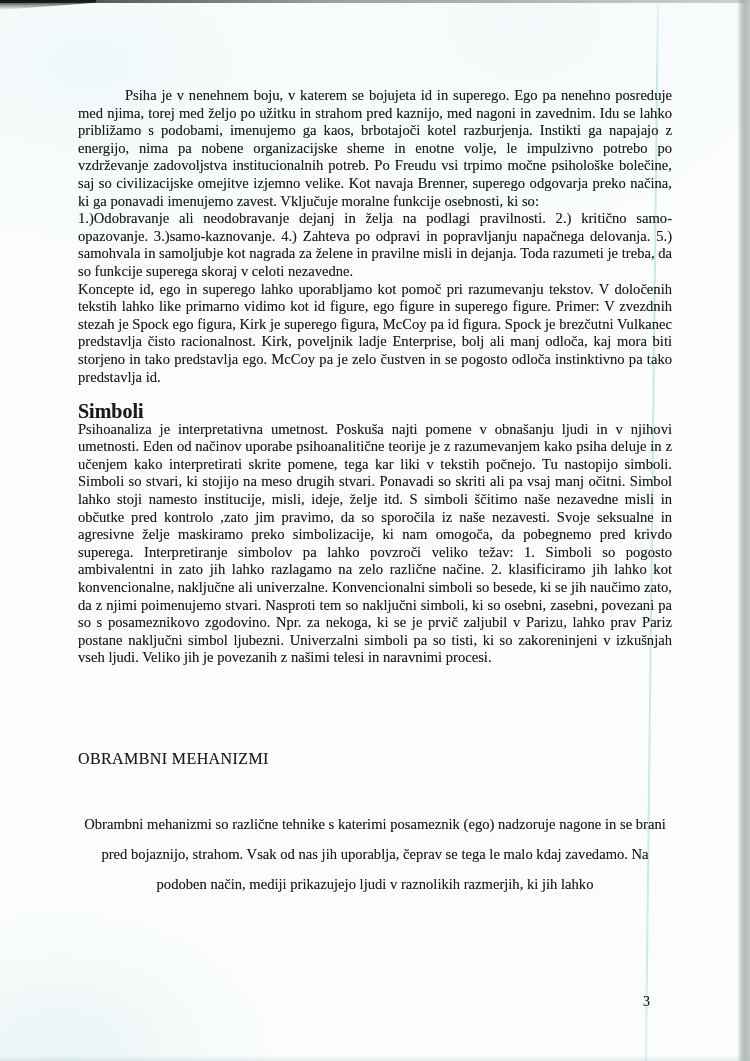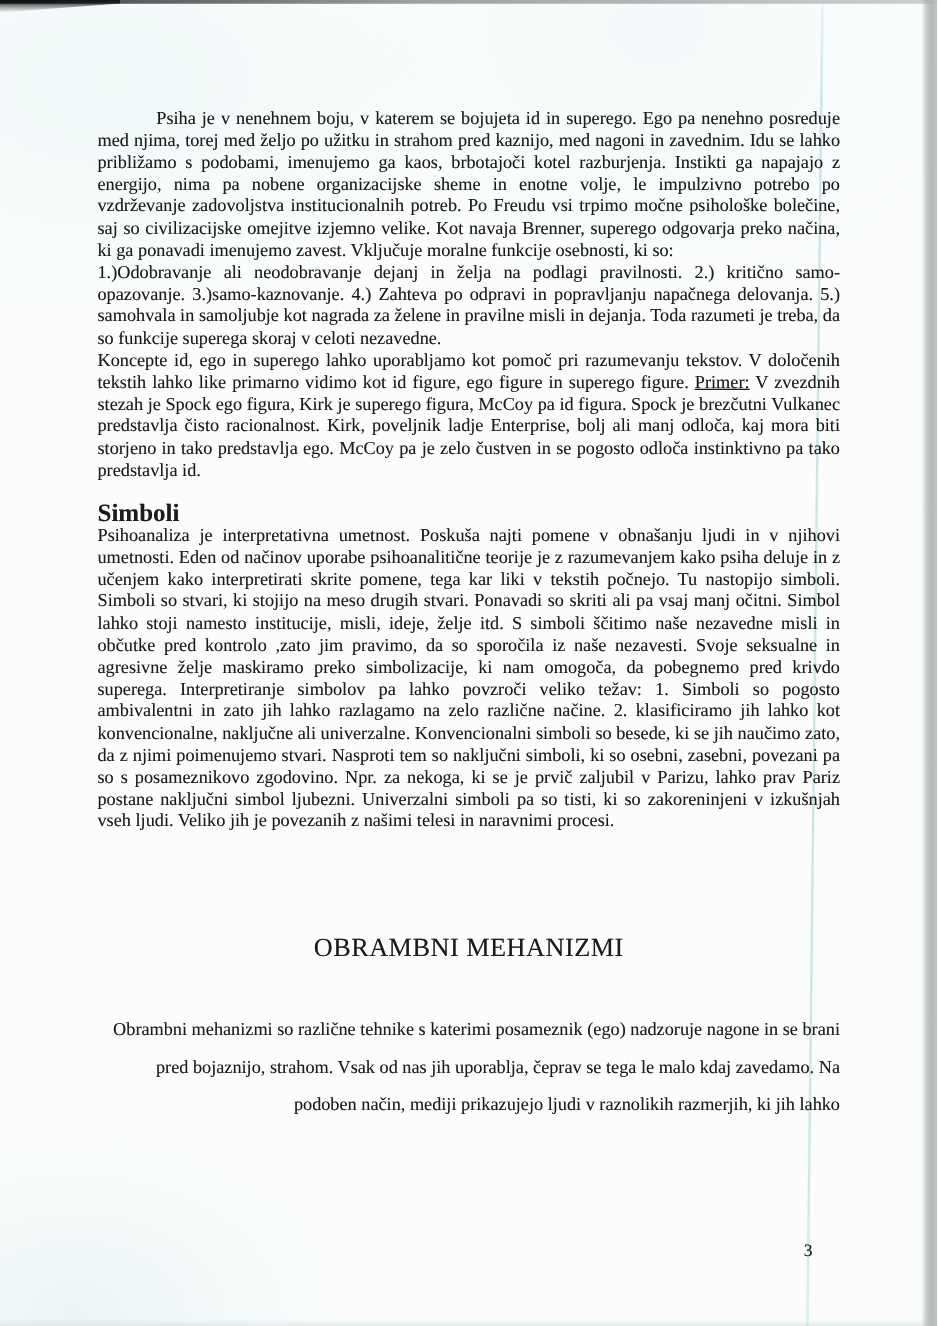--- a/index.html
+++ b/index.html
@@ -59,31 +59,31 @@
   p.first { text-indent: 47px; }
   .h-simboli {
     margin: 17px 0 0 0;
     font-weight: bold;
     font-size: 20px;
     line-height: 17.6px;
   }
   .h-obrambni {
     margin: 83px 0 0 0;
     font-weight: normal;
-    font-size: 21px;
+    font-size: 16px;
     line-height: 17.6px;
     letter-spacing: 0.4px;
-    text-align: center;
+    text-align: left;
   }
   p.spaced {
     margin-top: 41px !important;
     line-height: 30px;
-    text-align: right;
+    text-align: center;
   }
-  .u { text-decoration: underline; }
+  .u { }
   .page-number {
     position: absolute;
     left: 643px; top: 994px;
     font-size: 14px;
     text-shadow: 0 0 0.5px rgba(30,30,30,0.45);
   }
 </style>
 </head>
 <body>
 

